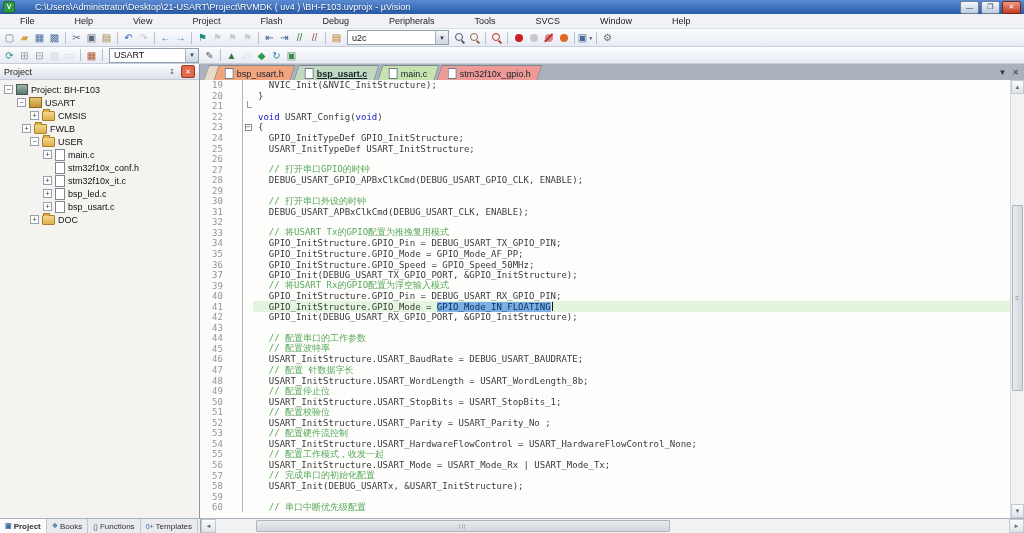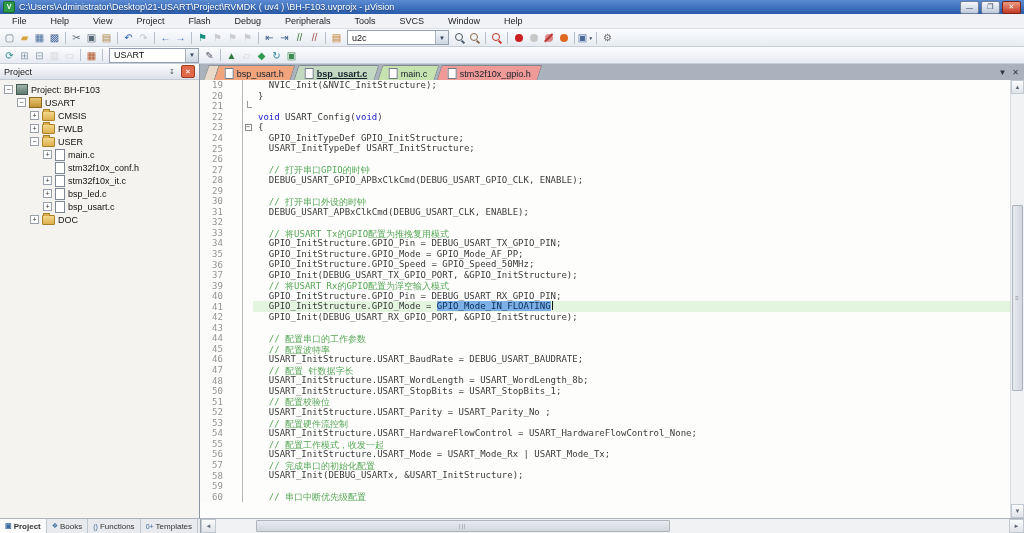--- a/index.html
+++ b/index.html
@@ -4,30 +4,30 @@
 <style>
   html,body{margin:0;padding:0;background:#444;}
   .window{width:1024px;height:533px;position:relative;overflow:hidden;
     font-family:"Liberation Sans",sans-serif;background:#cdd5e0;
     display:flex;flex-direction:column;}
   
   .titlebar{height:14px;background:linear-gradient(#5b8bd2,#275aab);display:flex;
     align-items:center;padding:0 3px;color:#fff;font-size:9px;flex-shrink:0;}
   .uv-logo{width:10px;height:10px;background:#2f9a47;border:1px solid #1c6a2d;border-radius:2px;
     color:#fff;font-size:7px;line-height:9px;text-align:center;font-weight:bold;flex-shrink:0;}
-  .title-text{margin-left:4px;flex:1;white-space:nowrap;overflow:hidden;text-shadow:0 1px 1px rgba(0,0,0,.45);}
+  .title-text{margin-left:20px;flex:1;white-space:nowrap;overflow:hidden;text-shadow:0 1px 1px rgba(0,0,0,.45);}
   .win-btns{display:flex;gap:2px;}
   .win-btn{width:17px;height:11px;display:flex;align-items:center;justify-content:center;
     font-size:7px;color:#2c3e55;border:1px solid #6f7f98;border-radius:2px;
     background:linear-gradient(#f5f8fc,#bfcbdd);}
   .win-btn.close{background:linear-gradient(#ef9a82,#c23a24);color:#fff;border-color:#7e2415;}
   
   .menubar{height:14px;background:#f0f2f5;border-bottom:1px solid #dadfe6;display:flex;
     align-items:center;font-size:9px;color:#1d1d1d;flex-shrink:0;}
-  .menu-item{padding:0 12px;}
+  .menu-item{padding:0 20px;}
   
   .toolbar{display:flex;align-items:center;background:linear-gradient(#fbfcfe,#e7ebf2);
     border-bottom:1px solid #c7ceda;padding:0 2px;flex-shrink:0;}
   .toolbar.row1{height:17px;}
   .toolbar.row2{height:16px;}
   .tbi{width:15px;height:14px;display:flex;align-items:center;justify-content:center;
     font-size:10px;position:relative;}
   .tbi.disabled{opacity:.32;filter:grayscale(1);}
   .tbi .dd{font-size:5px;color:#43526b;margin-left:1px;}
   .tb-sep{width:1px;height:12px;background:#b7c0cc;margin:0 3px;flex-shrink:0;}
@@ -80,21 +80,21 @@
   .codewrap{flex:1;display:flex;min-height:0;background:#fdfdfc;}
   .code{flex:1;min-width:0;overflow:hidden;font-family:"DejaVu Sans Mono",monospace;font-size:9px;}
   .code-line{height:10.55px;display:flex;align-items:center;}
   .bp-margin{width:12px;height:100%;background:#fbfbfa;flex-shrink:0;}
   .lnum{width:26px;padding-right:4px;color:#949494;flex-shrink:0;}
   .fold{width:10px;height:100%;border-left:1px solid #b6b6b6;position:relative;flex-shrink:0;}
   .fold .fbox{position:absolute;top:1.5px;left:1.5px;width:7px;height:7px;box-sizing:border-box;
     border:1px solid #8a8a8a;background:#fff;font-size:7px;line-height:5px;text-align:center;color:#444;}
   .fold .fend{position:absolute;top:0;left:4px;width:4px;height:6px;border-left:1px solid #9a9a9a;
     border-bottom:1px solid #9a9a9a;}
-  .ltext{flex:1;height:100%;display:flex;align-items:flex-start;white-space:pre;padding-left:5px;min-width:0;}
+  .ltext{flex:1;height:100%;display:flex;align-items:center;white-space:pre;padding-left:5px;min-width:0;}
   .code-line.current .ltext{background:#e3f4df;}
   .sp{color:#3b3b3b;} .sk{color:#1717c9;} .sc{color:#57a857;}
   .ss{background:#7db0e6;color:#0b2d58;}
   .caret{display:inline-block;width:1px;height:9px;background:#111;margin-left:1px;}
   
   .vscroll{width:13px;background:#f1f2f4;border-left:1px solid #d6d9dd;display:flex;
     flex-direction:column;flex-shrink:0;}
   .scroll-btn{height:12px;display:flex;align-items:center;justify-content:center;font-size:6px;
     color:#5d6773;background:linear-gradient(#fafbfc,#dfe3e9);border:1px solid #c2c8d0;}
   .vtrack{flex:1;position:relative;}
@@ -319,21 +319,21 @@
           <div class="tree-row" style="padding-left: 17px;">
             <span class="expander">−</span>
             <span class="ti ti-package"></span>
             <span>USART</span>
           </div>
           <div class="tree-row" style="padding-left: 30px;">
             <span class="expander">+</span>
             <span class="ti ti-folder"></span>
             <span>CMSIS</span>
           </div>
-          <div class="tree-row" style="padding-left: 30px;">
+          <div class="tree-row" style="padding-left: 22px;">
             <span class="expander">+</span>
             <span class="ti ti-folder"></span>
             <span>FWLB</span>
           </div>
           <div class="tree-row" style="padding-left: 30px;">
             <span class="expander">−</span>
             <span class="ti ti-folder-open"></span>
             <span>USER</span>
           </div>
           <div class="tree-row" style="padding-left: 43px;">
@@ -574,20 +574,26 @@
               <span class="bp-margin"></span>
               <span class="lnum">47</span>
               <span class="fold"></span>
               <span class="ltext"><span class="sc">  // 配置 针数据字长</span></span>
             </div>
             <div class="code-line">
               <span class="bp-margin"></span>
               <span class="lnum">48</span>
               <span class="fold"></span>
               <span class="ltext"><span class="sp">  USART_InitStructure.USART_WordLength = USART_WordLength_8b;</span></span>
+            </div>
+            <div class="code-line">
+              <span class="bp-margin"></span>
+              <span class="lnum">49</span>
+              <span class="fold"></span>
+              <span class="ltext"><span class="sc">  // 配置停止位</span></span>
             </div>
             <div class="code-line">
               <span class="bp-margin"></span>
               <span class="lnum">50</span>
               <span class="fold"></span>
               <span class="ltext"><span class="sp">  USART_InitStructure.USART_StopBits = USART_StopBits_1;</span></span>
             </div>
             <div class="code-line">
               <span class="bp-margin"></span>
               <span class="lnum">51</span>

